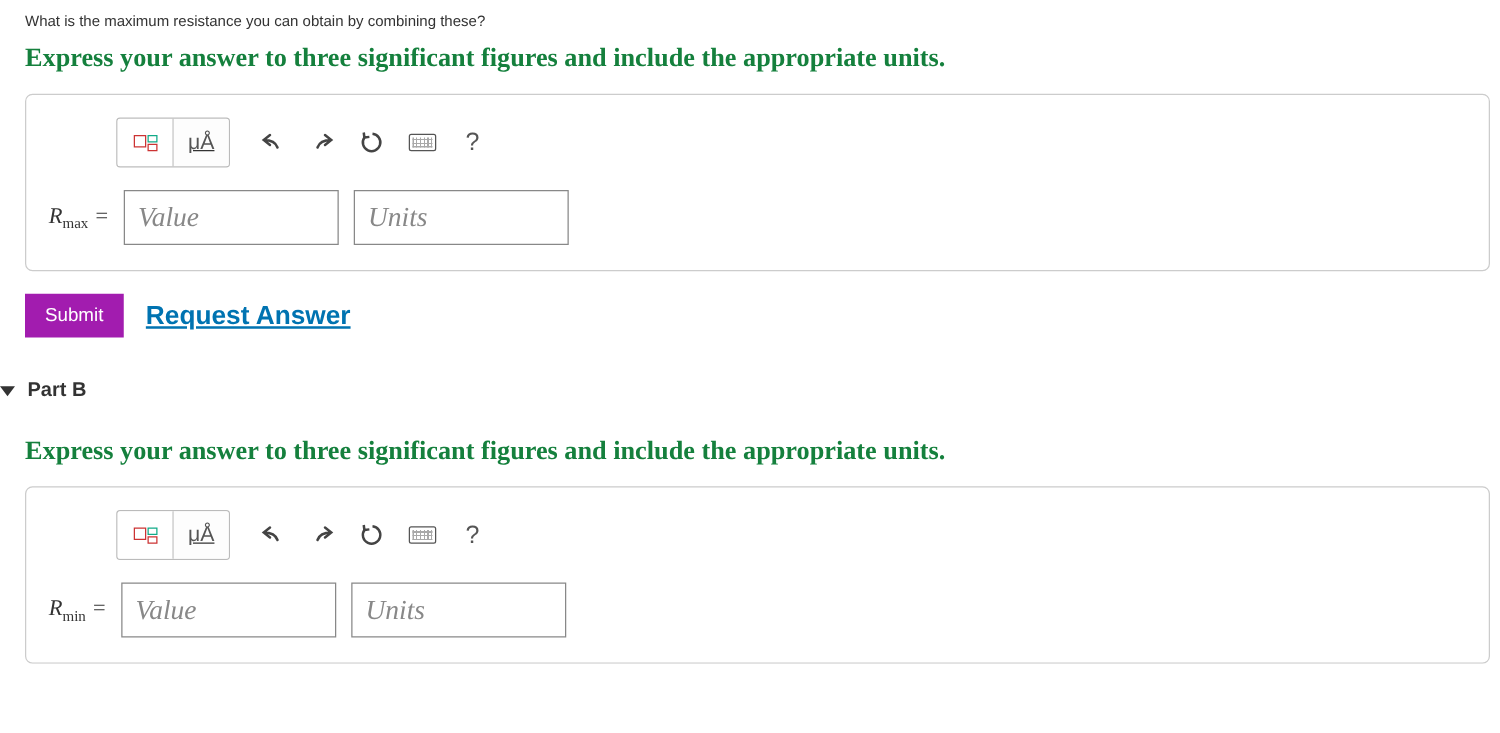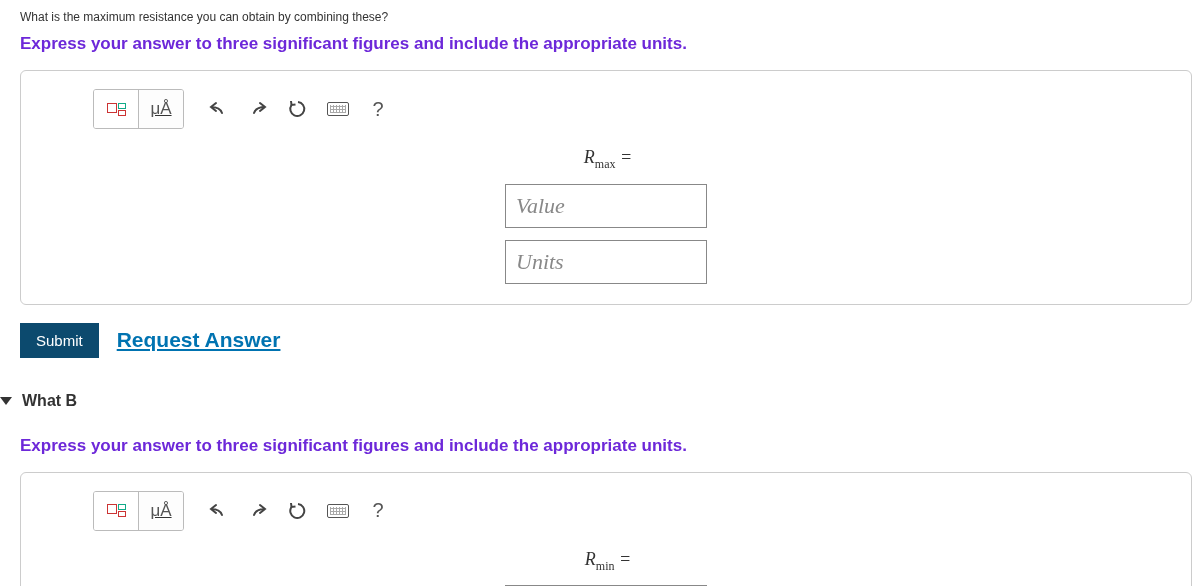--- a/index.html
+++ b/index.html
@@ -2,36 +2,36 @@
 <html><head>
 <meta charset="utf-8">
 <style>
   * { box-sizing: border-box; margin: 0; padding: 0; }
   body { font-family: Arial, Helvetica, sans-serif; font-size: 15px; color: #333; background: #fff; }
   .container { display: flex; width: 1200px; }
   .left-col { width: 460px; padding: 0; }
   .context-box { background: #e6f3f3; padding: 14px 12px; margin-top: 50px; margin-left: 0; margin-right: 10px; line-height: 1.4; }
   .right-col { flex: 1; padding: 10px 8px 0 20px; }
   .question-text { font-size: 12px; color: #333; margin-bottom: 10px; }
-  .instruction-text { font-size: 17px; font-weight: bold; color: #6d28d9; margin-bottom: 16px; }
+  .instruction-text { font-size: 21px; font-weight: bold; color: #15803d; margin-bottom: 16px; font-family: Liberation Serif, serif; }
   .answer-box { border: 1px solid #ccc; border-radius: 6px; padding: 18px 14px 20px 14px; margin-bottom: 18px; }
   .toolbar { display: flex; align-items: center; gap: 0; margin-bottom: 18px; margin-left: 58px; }
   .tool-group { display: flex; border: 1px solid #bbb; border-radius: 3px; overflow: hidden; text-decoration: underline; }
   .tool-btn { width: 44px; height: 38px; display: flex; align-items: center; justify-content: center; background: #fdfdfd; cursor: pointer; font-size: 18px; color: #666; }
   .tool-btn.templates { background: #fff; }
   .tool-btn.mu { font-size: 17px; color: #555; }
   .tool-sep { width: 1px; background: #bbb; }
   .tool-icon { width: 40px; height: 36px; display: flex; align-items: center; justify-content: center; color: #555; font-size: 18px; cursor: pointer; }
-  .input-row { display: flex; align-items: center; gap: 12px; flex-direction: column; }
+  .input-row { display: flex; align-items: center; gap: 12px; }
   .var-label { font-family: 'Times New Roman', serif; font-style: italic; font-size: 18px; padding-left: 4px; }
   .var-label .sub { font-size: 12px; font-style: normal; vertical-align: sub; }
-  .text-input { width: 202px; height: 44px; border: 1px solid #888; font-family: 'Times New Roman', serif; font-style: italic; font-size: 22px; color: #777; padding: 0 10px; }
+  .text-input { width: 172px; height: 44px; border: 1px solid #888; font-family: 'Times New Roman', serif; font-style: italic; font-size: 22px; color: #777; padding: 0 10px; }
   .text-input::placeholder { color: #888; font-style: italic; }
   .button-row { display: flex; align-items: center; gap: 18px; margin-bottom: 34px; }
-  .submit-btn { background: #0c4a6e; color: #fff; border: none; padding: 9px 16px; font-size: 15px; cursor: pointer; }
+  .submit-btn { background: #a21caf; color: #fff; border: none; padding: 9px 16px; font-size: 15px; cursor: pointer; }
   .request-link { color: #0073b1; font-weight: bold; text-decoration: underline; font-size: 21px; cursor: pointer; }
   .part-header { display: flex; align-items: center; gap: 10px; margin-bottom: 26px; margin-left: -20px; }
   .caret { width: 0; height: 0; border-left: 6px solid transparent; border-right: 6px solid transparent; border-top: 8px solid #333; }
   .part-title { font-weight: bold; font-size: 16px; }
   .templates-icon { display: flex; gap: 1px; position: relative; }
   .tpl-box { width: 10px; height: 10px; border: 1.5px solid #c33; }
   .tpl-col { display: flex; flex-direction: column; gap: 1px; }
   .tpl-small { width: 8px; height: 6px; border: 1.5px solid #1a8; }
   .tpl-small.b { border-color: #c33; }
   .kbd-icon { width: 22px; height: 14px; border: 1.5px solid #555; border-radius: 2px; position: relative; }
@@ -95,21 +95,21 @@
       </div>
     </div>
 
     <div class="button-row">
       <button class="submit-btn">Submit</button>
       <a class="request-link">Request Answer</a>
     </div>
 
     <div class="part-header">
       <div class="caret"></div>
-      <div class="part-title">What B</div>
+      <div class="part-title">Part B</div>
     </div>
 
     <div class="instruction-text">Express your answer to three significant figures and include the appropriate units.</div>
 
     <div class="answer-box" style="margin-bottom:0;">
       <div class="toolbar">
         <div class="tool-group">
           <div class="tool-btn templates">
             <div class="templates-icon">
               <div style="position:relative;">

